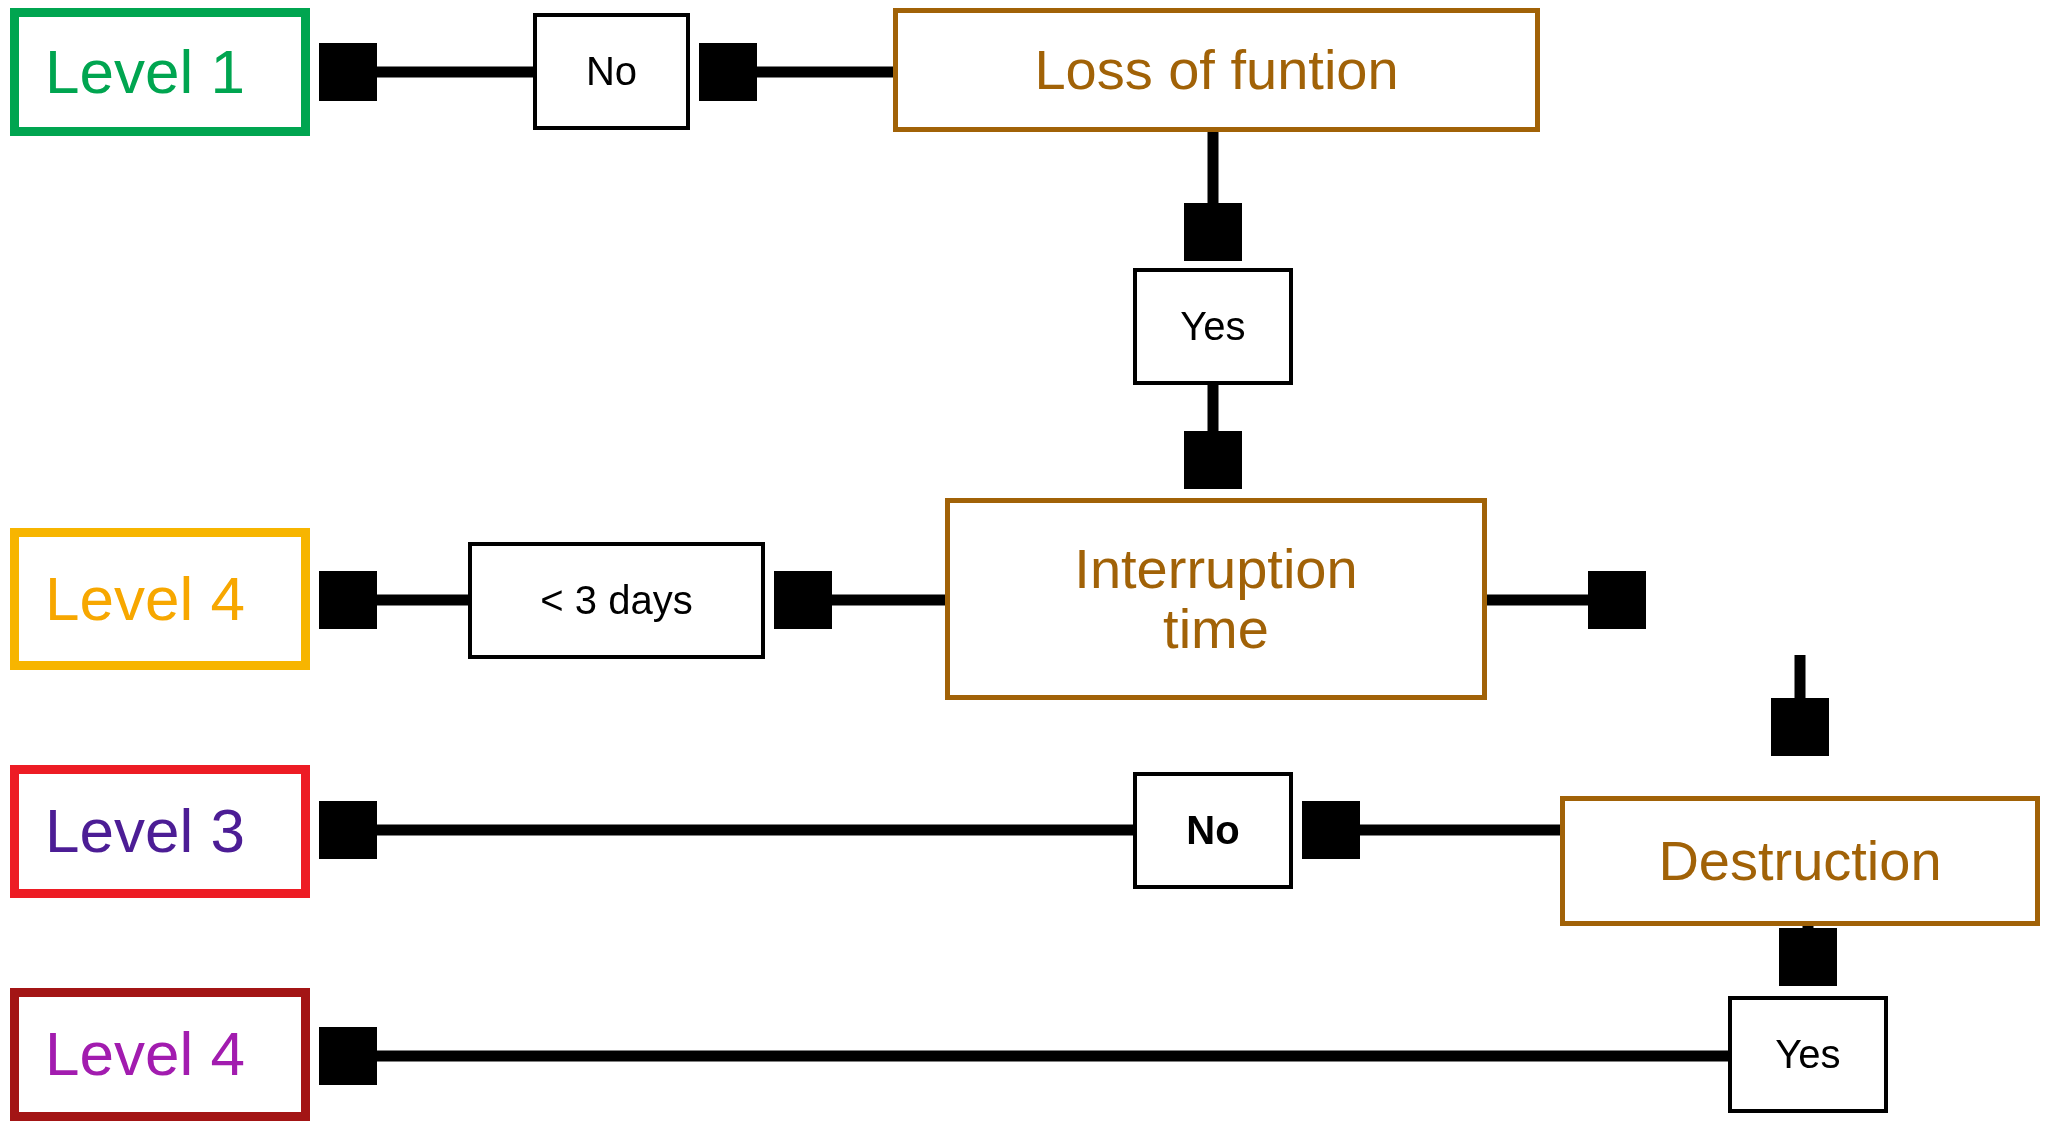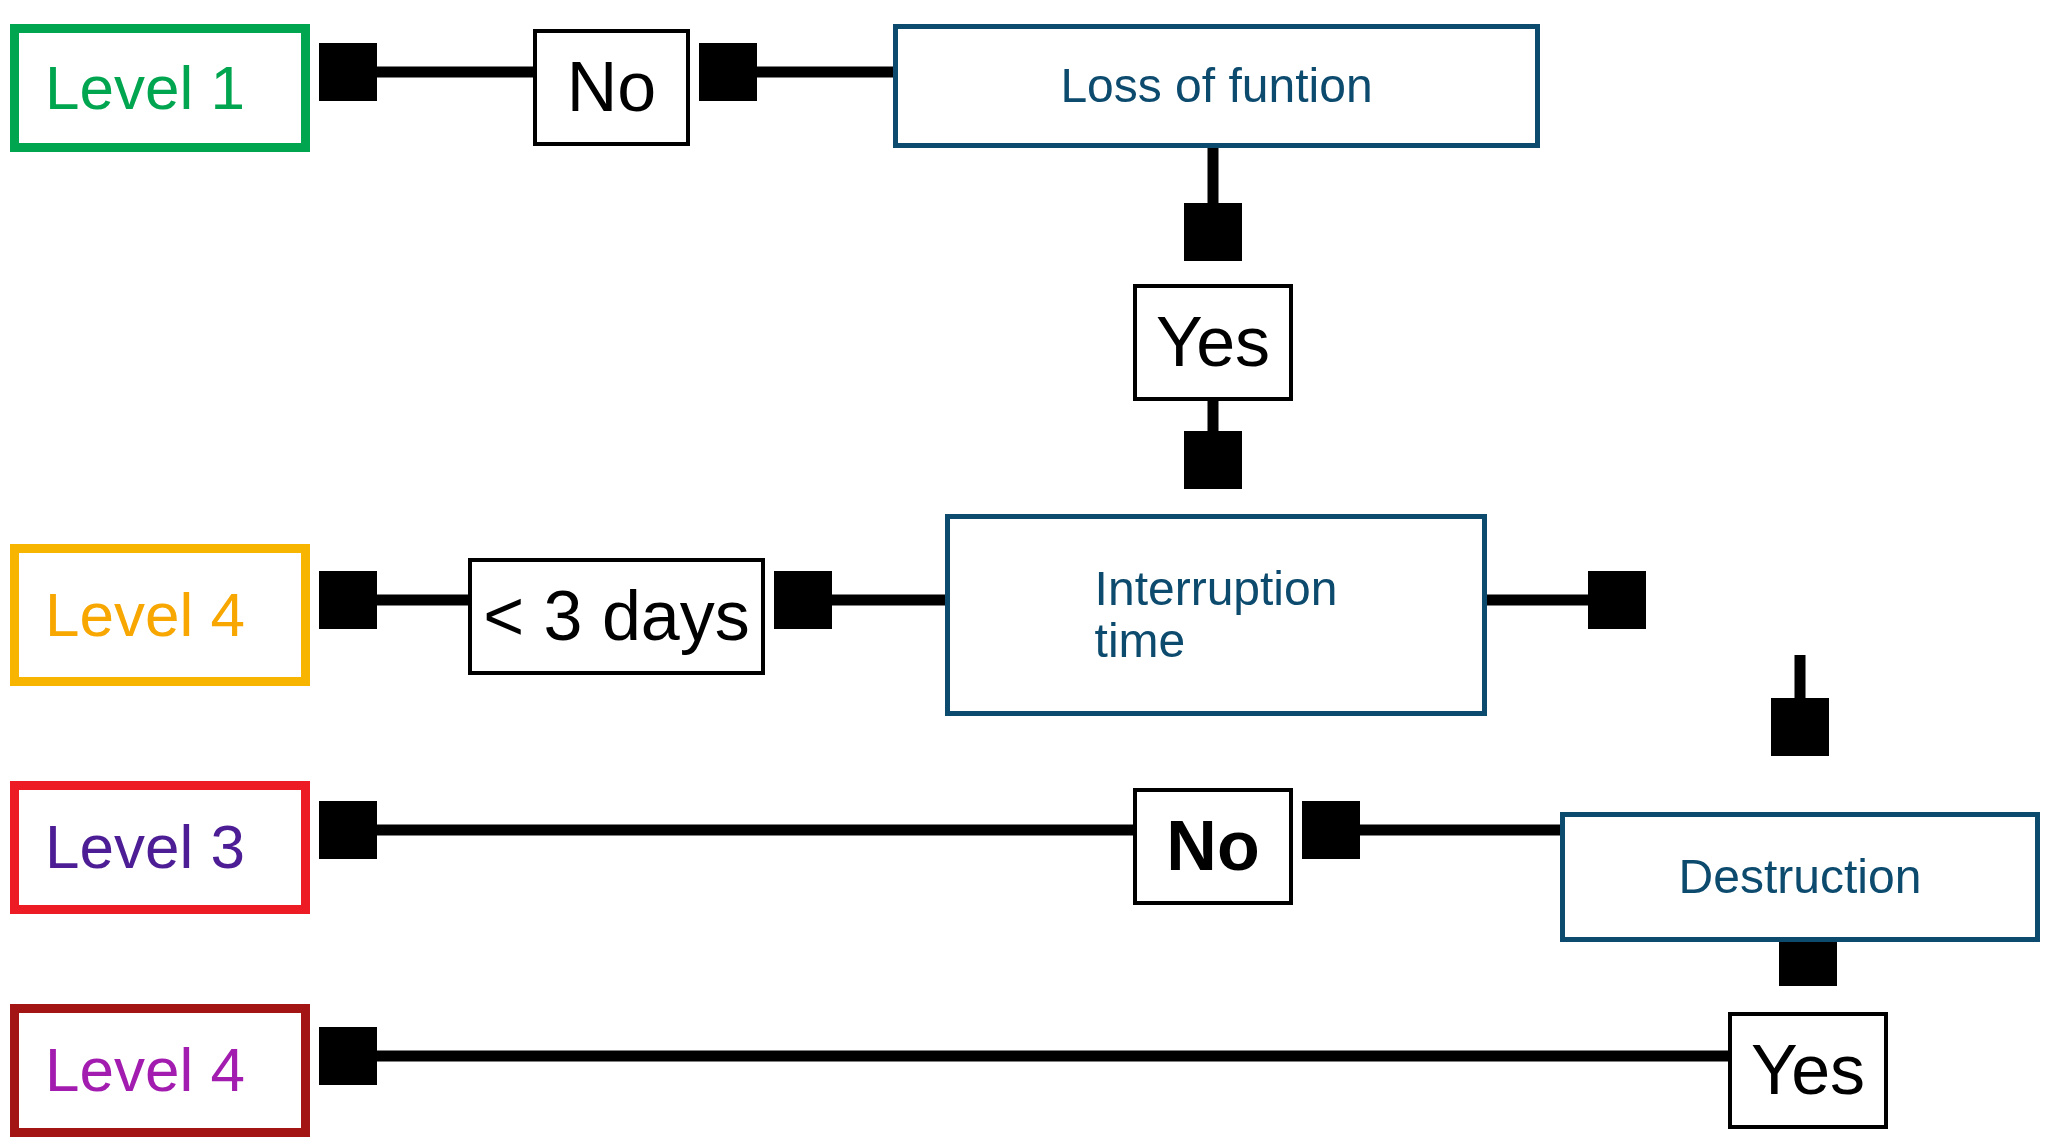--- a/index.html
+++ b/index.html
@@ -15,50 +15,49 @@
     background: #ffffff;
     font-family: "Liberation Sans", sans-serif;
     overflow: hidden;
   }
   .node {
     position: absolute;
     box-sizing: border-box;
     display: flex;
     align-items: center;
     justify-content: center;
-    text-align: left;
+    text-align: center;
     background: #ffffff;
     line-height: 1.08;
-    margin-top: 16px;
   }
   
   .level-box {
     border-width: 9px;
     border-style: solid;
     font-size: 62px;
     font-weight: 400;
     justify-content: flex-start;
     padding-left: 26px;
   }
   .level-1 { border-color: #00a550; color: #00a550; }
   .level-2 { border-color: #f7b500; color: #f7a700; }
   .level-3 { border-color: #ed1c24; color: #4c1d95; }
   .level-4 { border-color: #a31515; color: #a21caf; }
 
   
   .process-box {
-    border: 5px solid #0c4a6e;
-    color: #0c4a6e;
-    font-size: 48px;
+    border: 5px solid #a16207;
+    color: #a16207;
+    font-size: 56px;
   }
   
   .label-box {
     border: 4px solid #000000;
     color: #000000;
-    font-size: 70px;
+    font-size: 40px;
   }
   .label-box.bold { font-weight: 700; }
 
   
   #connectors {
     position: absolute;
     left: 0;
     top: 0;
     width: 2067px;
     height: 1147px;

